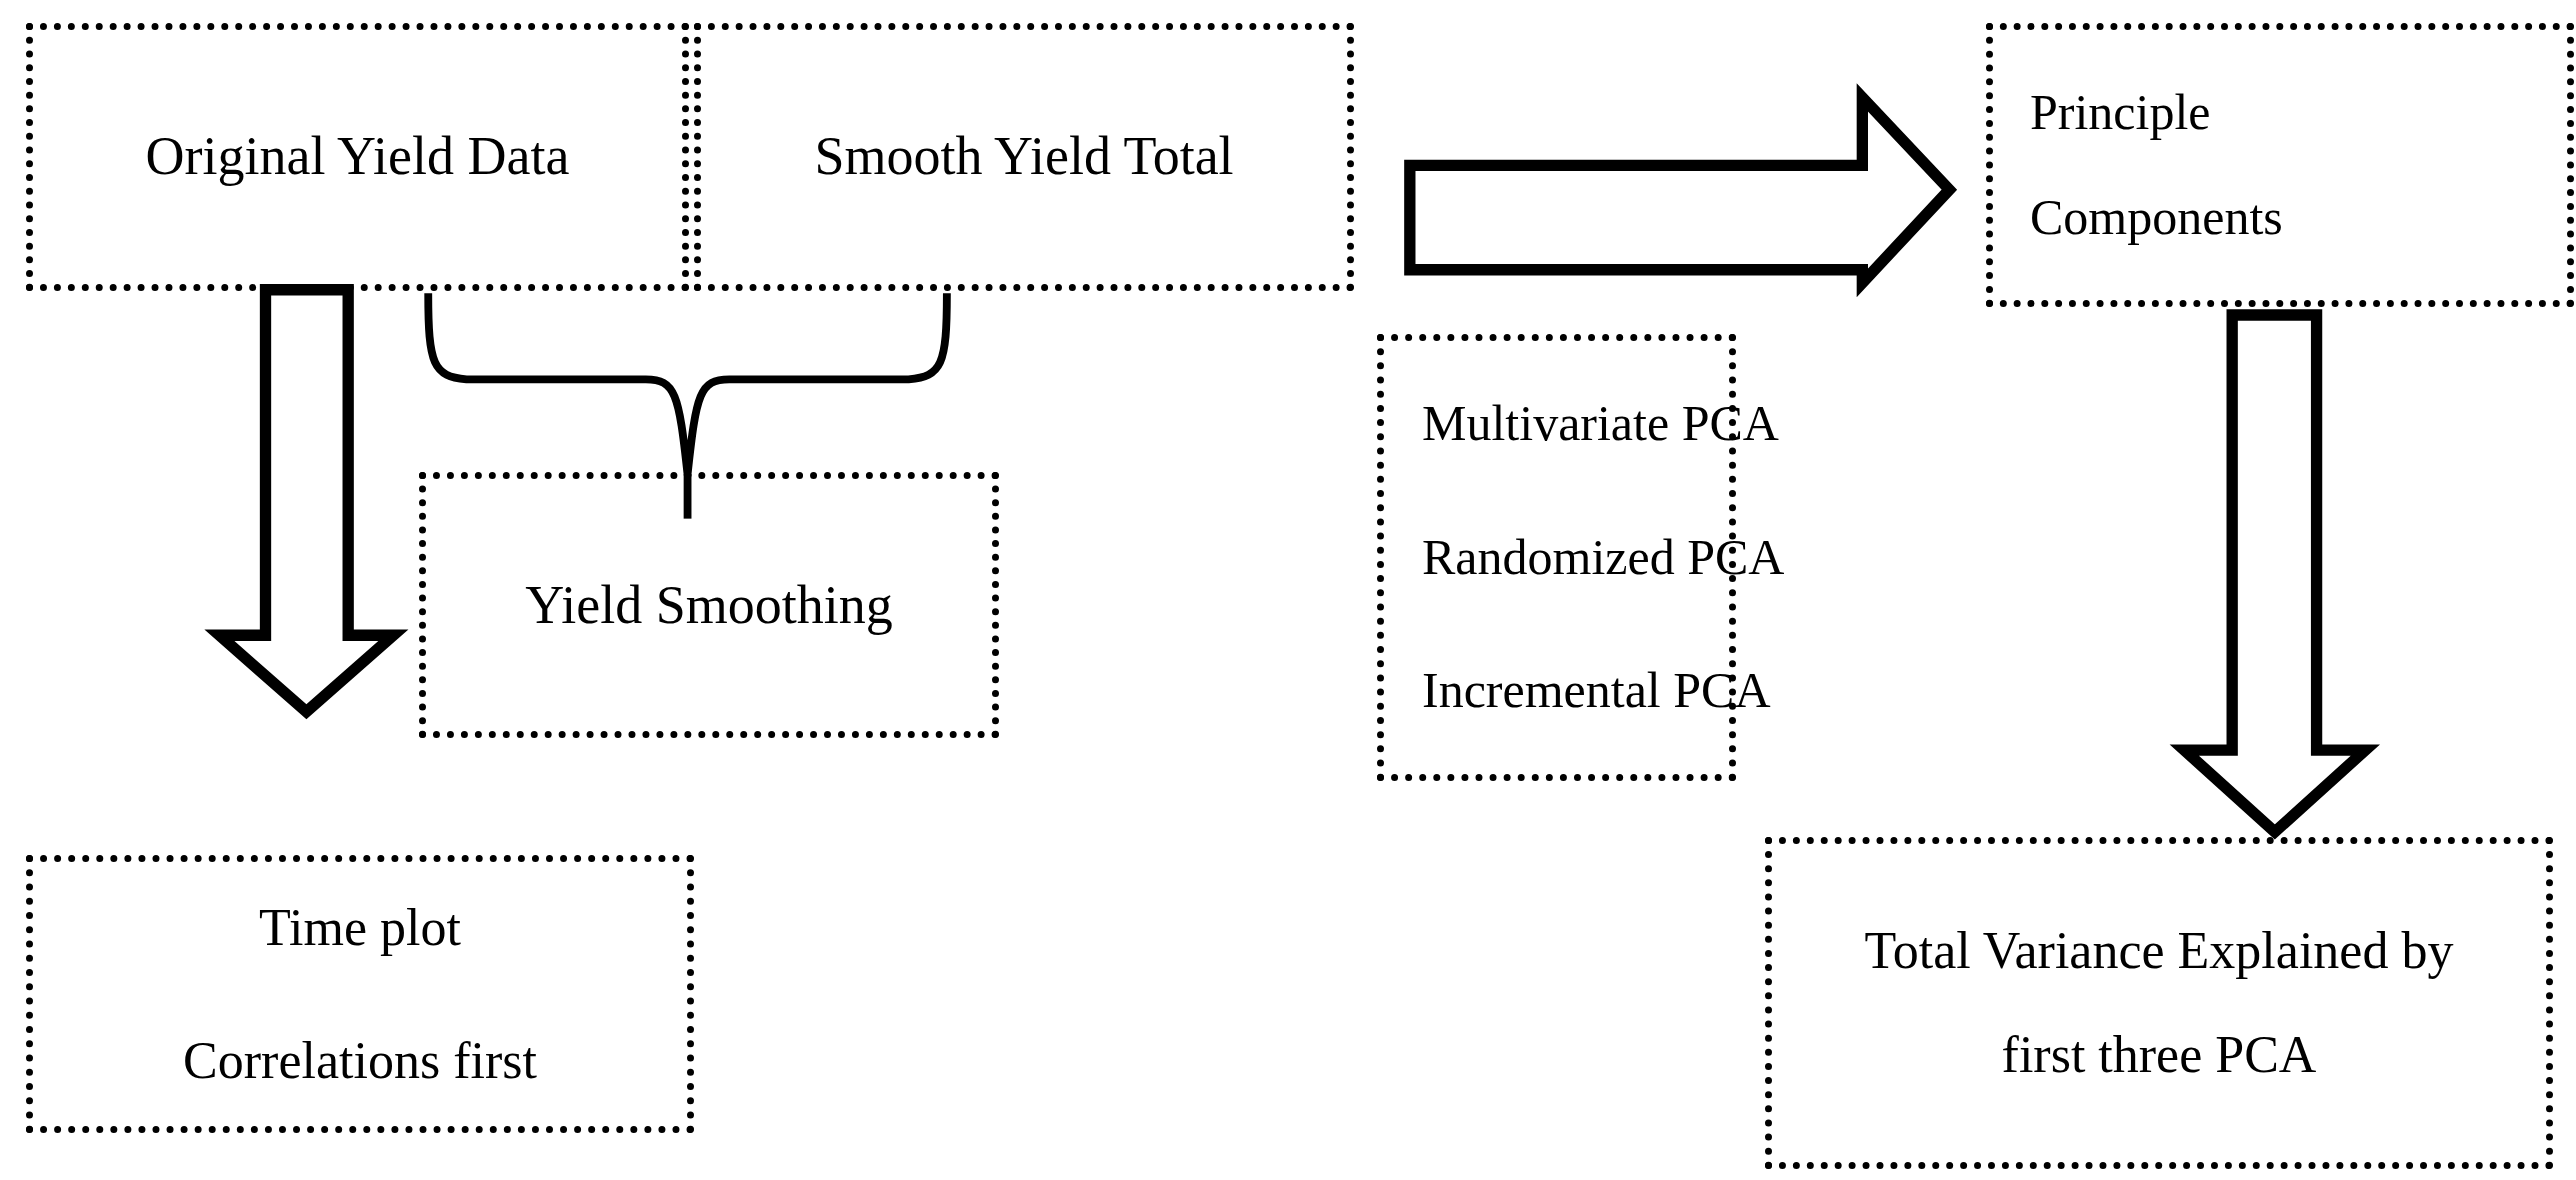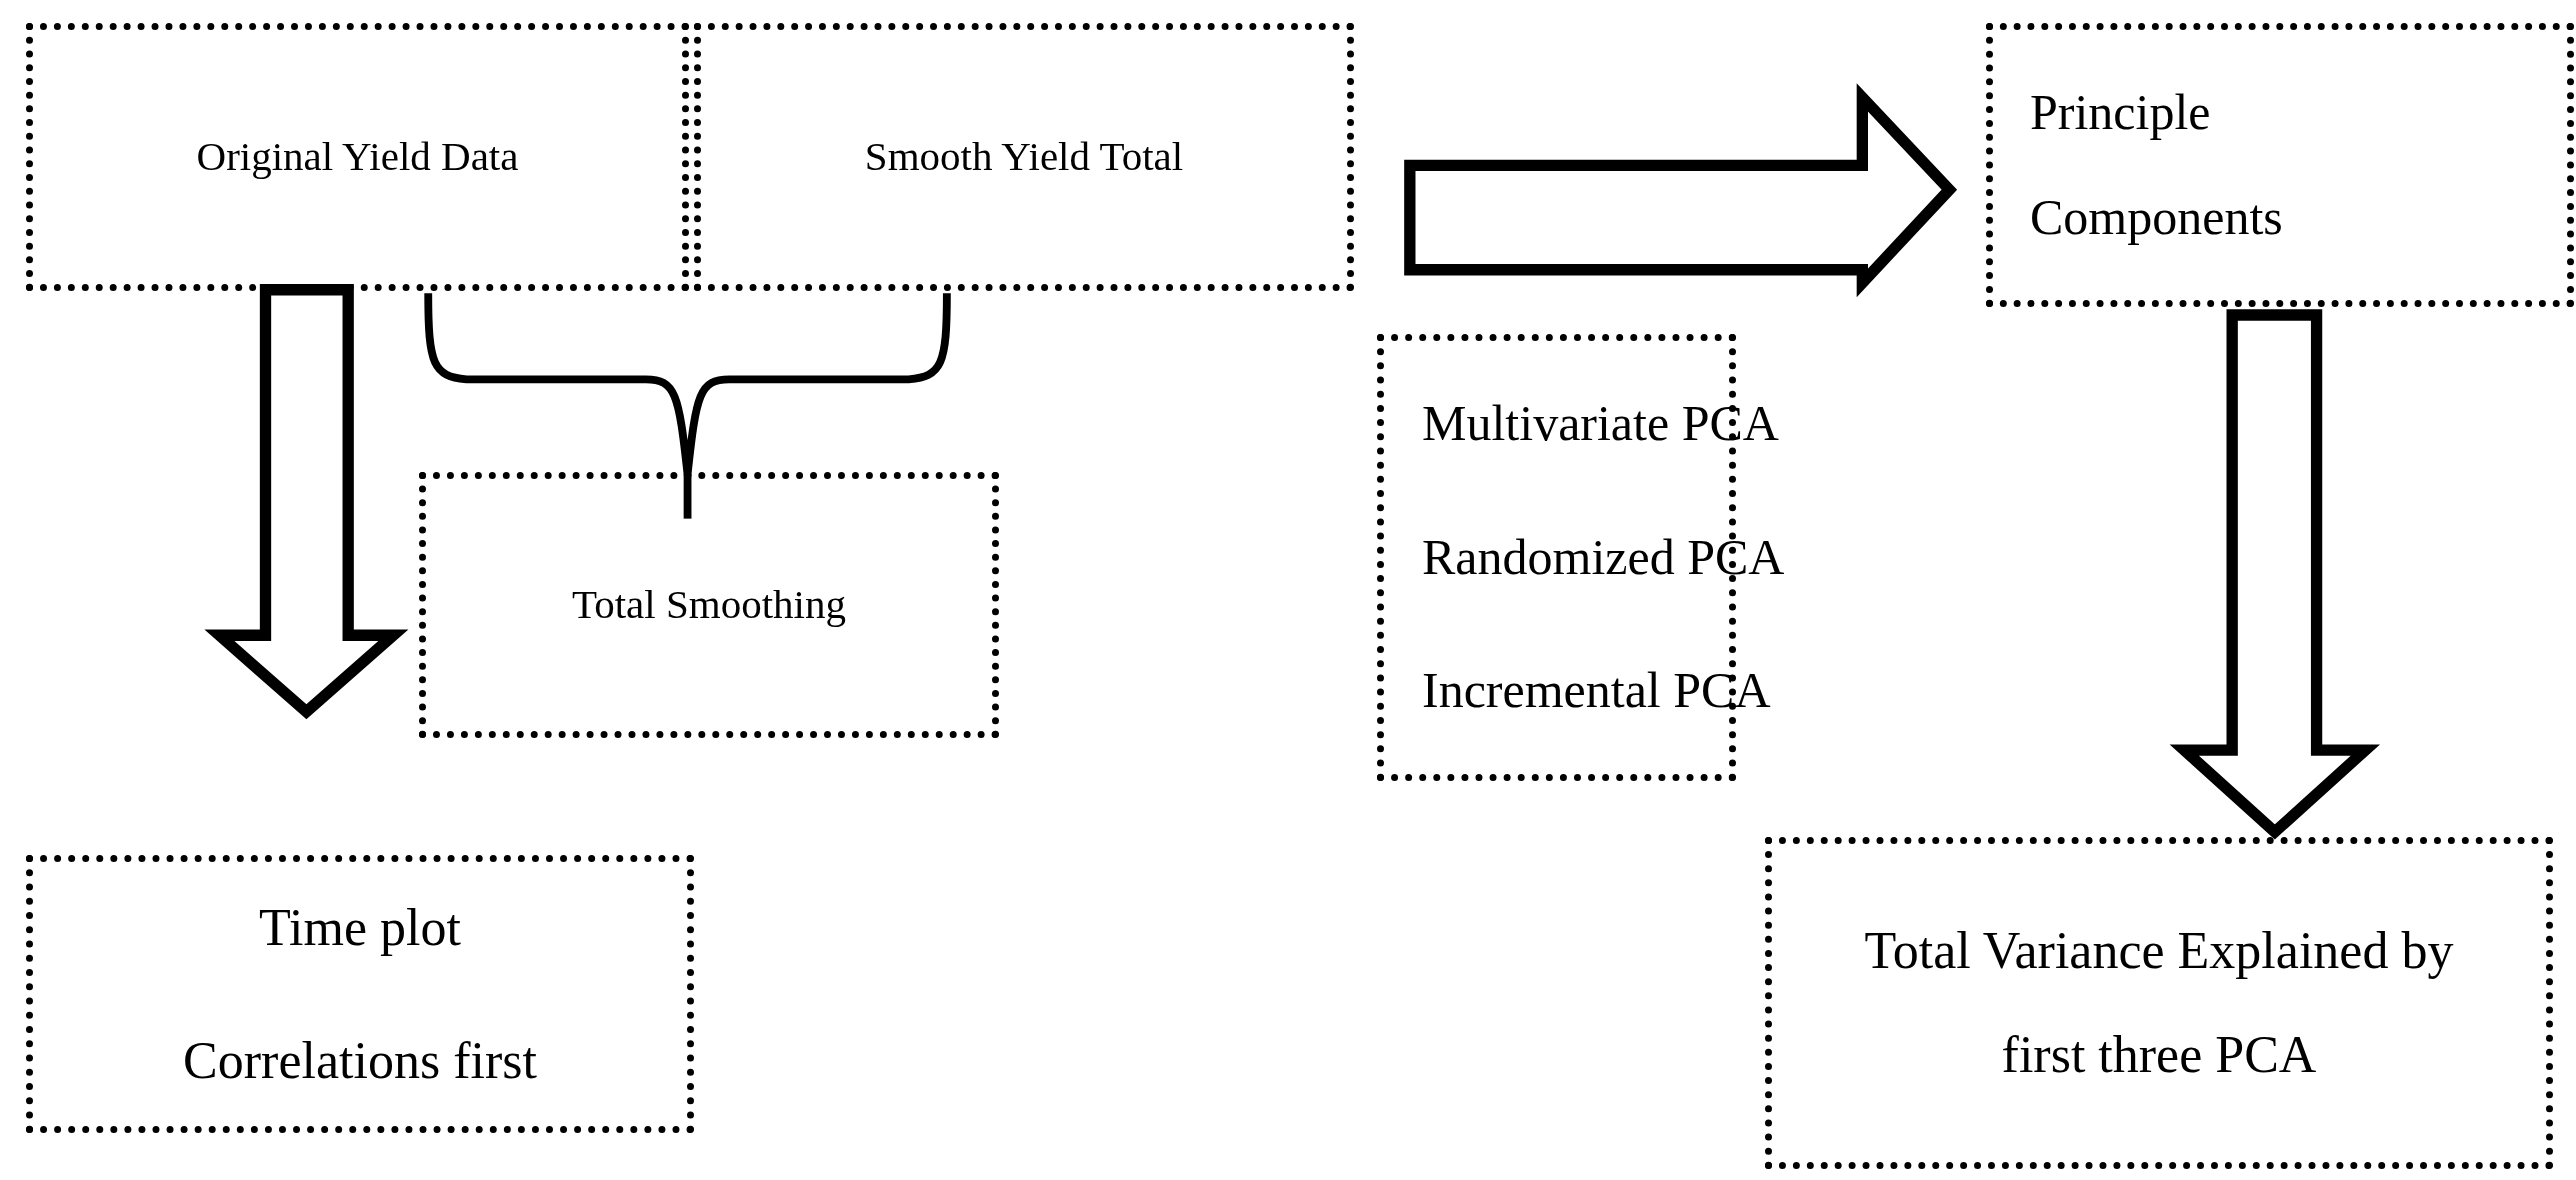--- a/index.html
+++ b/index.html
@@ -20,21 +20,21 @@
     position: absolute;
     box-sizing: border-box;
     border: 7.8px dotted #000000;
     background: transparent;
     display: flex;
     flex-direction: column;
     align-items: center;
     justify-content: center;
   }
   .box .line {
-    font-size: 41px;
+    font-size: 54px;
     line-height: 1.45;
     color: #000000;
     white-space: nowrap;
     text-align: center;
   }
   .box.left-align {
     align-items: flex-start;
     gap: 16px;
   }
   .box.left-align .line {
@@ -93,21 +93,21 @@
 
   <div class="box" id="box-original-yield">
     <div class="line">Original Yield Data</div>
   </div>
 
   <div class="box" id="box-smooth-yield">
     <div class="line">Smooth Yield Total</div>
   </div>
 
   <div class="box" id="box-spline">
-    <div class="line">Total Smoothing</div>
+    <div class="line">Yield Smoothing</div>
   </div>
 
   <div class="box two-line" id="box-timeplot">
     <div class="line">Time plot</div>
     <div class="line">Correlations first</div>
   </div>
 
   <div class="box left-align" id="box-pca-methods">
     <div class="line">Multivariate PCA</div>
     <div class="line">Randomized PCA</div>

